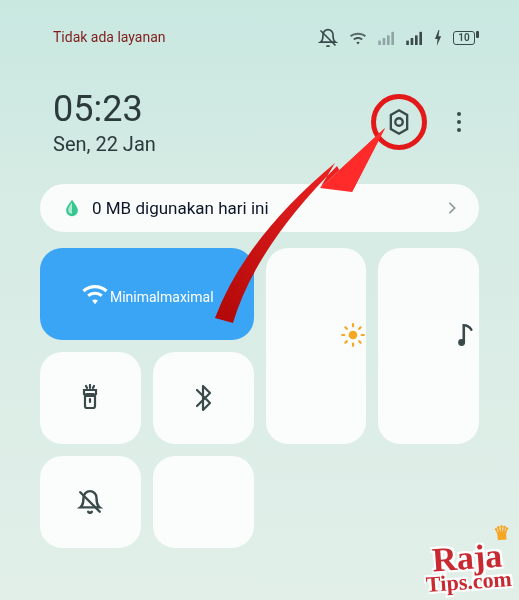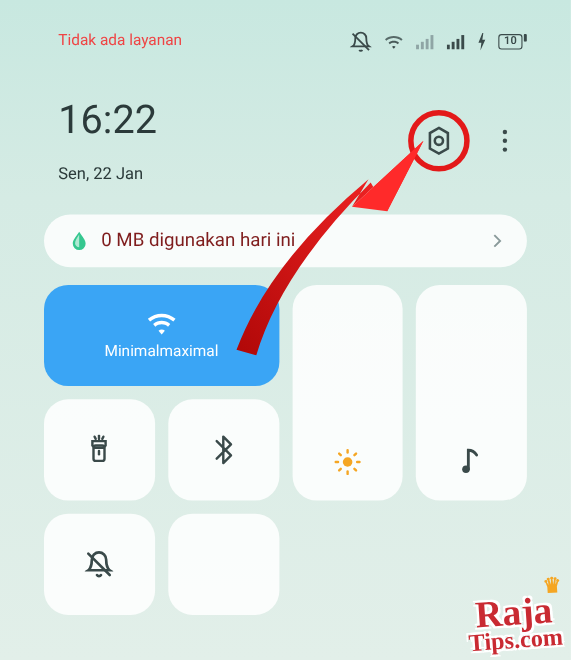--- a/index.html
+++ b/index.html
@@ -10,21 +10,21 @@
       background: linear-gradient(180deg, #c8e8e0 0%, #d5ebe4 30%, #e2efe9 100%);
       position: relative;
       overflow: hidden;
     }
     .status-bar {
       display: flex;
       justify-content: space-between;
       align-items: flex-start;
       padding: 28px 40px 0 53px;
     }
-    .status-left { color: #ef4444; font-size: 14px; line-height: 1.3; }
+    .status-left { color: #7f1d1d; font-size: 14px; line-height: 1.3; }
     .status-right { display: flex; gap: 10px; align-items: center; color: #3a4a4a; }
     .status-right svg { display: block; }
     .battery-wrap { display: flex; align-items: flex-start; gap: 1px; }
     .battery-box {
       border: 1.4px solid #3a4a4a;
       border-radius: 3px;
       padding: 0 3px;
       font-size: 10px;
       font-weight: 600;
       min-width: 22px;
@@ -33,21 +33,21 @@
     }
 
     .clock-row {
       display: flex;
       justify-content: space-between;
       align-items: center;
       padding: 40px 50px 0 53px;
     }
     .clock-left { color: #2b3a3a; }
     .clock-time { font-size: 36px; font-weight: 400; }
-    .clock-date { font-size: 15px; margin-top: 19px; }
+    .clock-date { font-size: 20px; margin-top: 2px; }
     .clock-right { display: flex; align-items: center; gap: 28px; }
     .settings-btn {
       width: 44px; height: 44px;
       border-radius: 50%;
       display: flex;
       align-items: center;
       justify-content: center;
       position: relative;
     }
     .settings-highlight {
@@ -66,36 +66,36 @@
     .more-btn span { width: 4px; height: 4px; background: #3a4a4a; border-radius: 50%; }
 
     .data-bar {
       margin: 28px 40px 0;
       background: rgba(255,255,255,0.85);
       border-radius: 28px;
       padding: 14px 22px;
       display: flex;
       align-items: center;
       gap: 10px;
-      color: #7f1d1d;
+      color: #0f172a;
       font-size: 17px;
     }
     .data-bar .arrow { margin-left: auto; color: #8a9a9a; }
 
     .tiles {
       display: grid;
       grid-template-columns: 1fr 1fr 1fr 1fr;
       gap: 12px;
       padding: 16px 40px 0;
     }
     .tile {
       background: rgba(255,255,255,0.85);
       border-radius: 22px;
       display: flex;
-      flex-direction: column;
+      flex-direction: row;
       align-items: center;
       justify-content: center;
       height: 92px;
       color: #3a4a4a;
     }
     .tile-wide { grid-column: span 2; }
     .tile-tall { grid-row: span 2; height: 196px; }
     .tile-active { background: #3aa5f5; color: #fff; }
     .tile-label { font-size: 14px; margin-top: 6px; }
     .tile svg { display: block; }
@@ -168,21 +168,21 @@
       <div class="battery-box">10</div>
       <svg width="3" height="7" viewBox="0 0 3 7">
           <rect width="3" height="7" fill="#3a4a4a" rx="1"></rect>
         </svg>
     </div>
   </div>
 </div>
 
 <div class="clock-row">
   <div class="clock-left">
-    <div class="clock-time">16:22</div>
+    <div class="clock-time">05:23</div>
     <div class="clock-date">Sen, 22 Jan</div>
   </div>
   <div class="clock-right">
     <div class="settings-btn">
       <svg width="28" height="28" viewBox="0 0 24 24" fill="none" stroke="#3a4a4a" stroke-width="2">
         <polygon points="12,2 19,6 19,18 12,22 5,18 5,6"></polygon>
         <circle cx="12" cy="12" r="3.2"></circle>
       </svg>
       <div class="settings-highlight"></div>
     </div>

